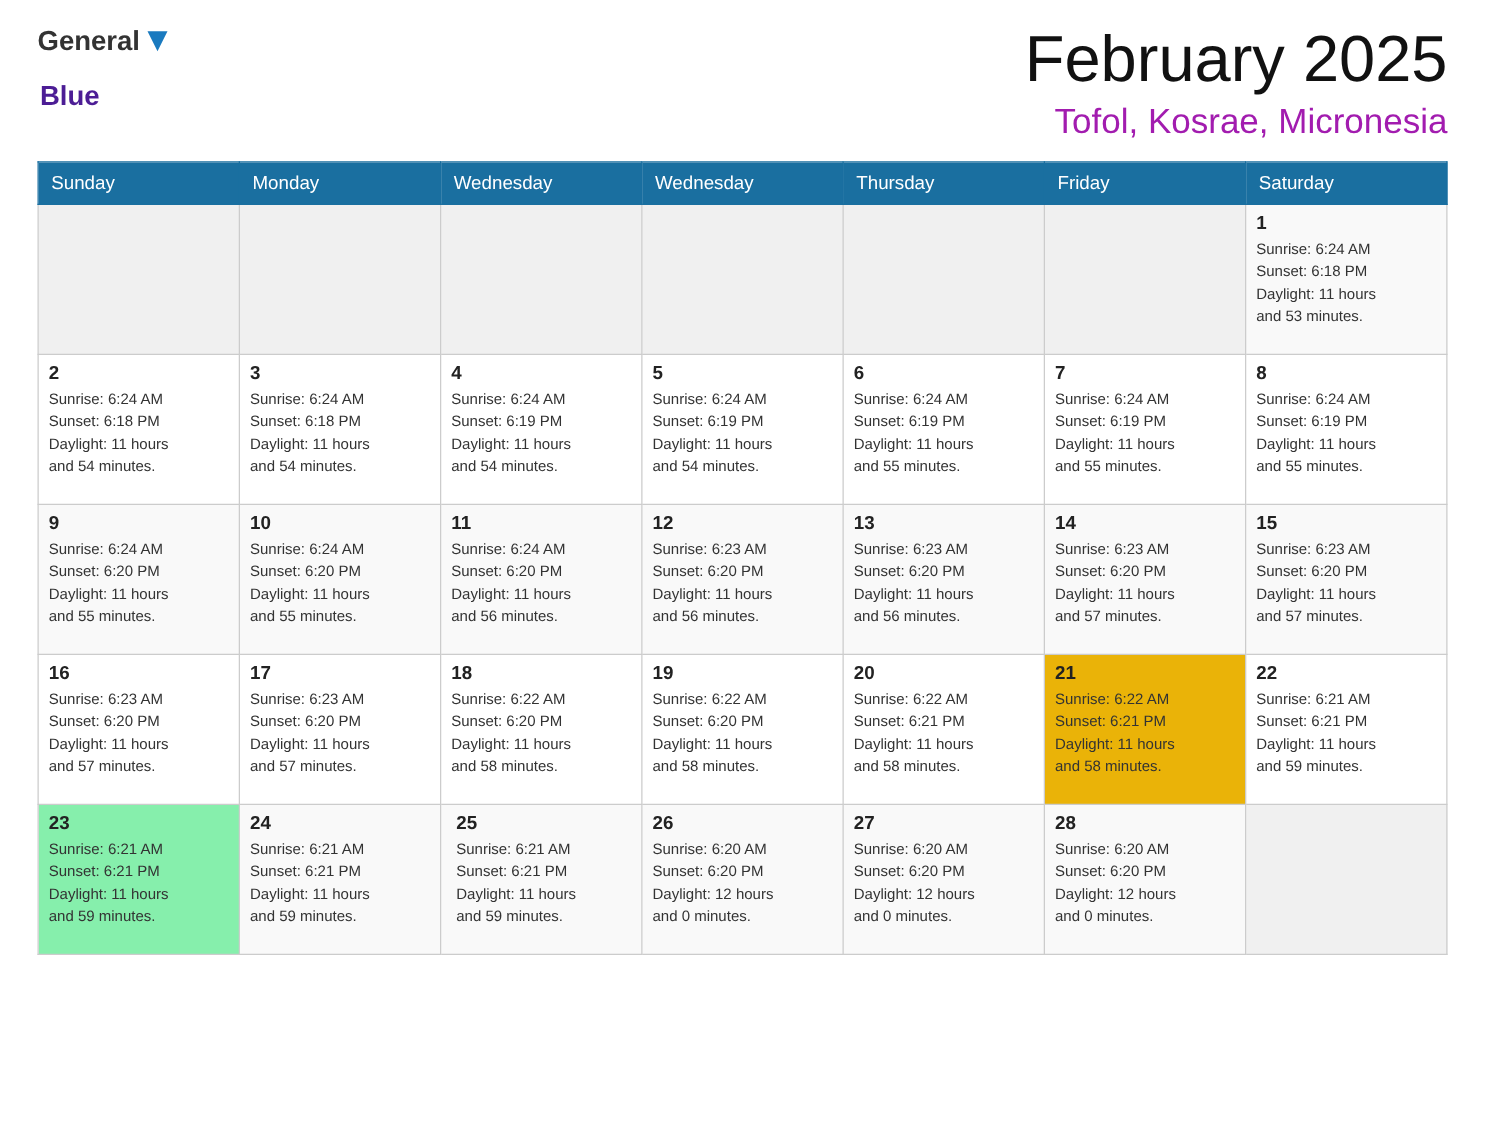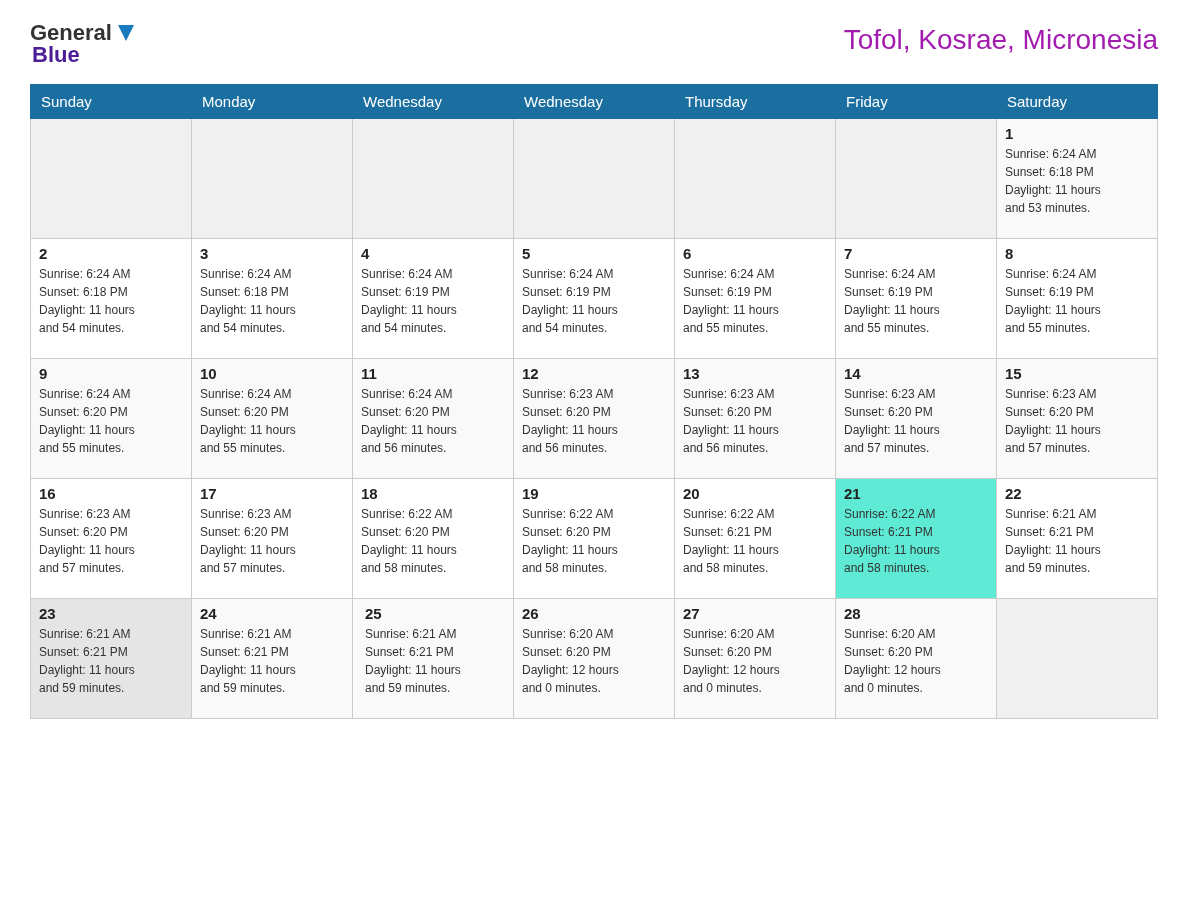--- a/index.html
+++ b/index.html
@@ -71,40 +71,42 @@
       color: #333;
       line-height: 1.5;
     }
     .empty-cell {
       background: #f0f0f0 !important;
     }
     
     .logo-container {
       display: flex;
       flex-direction: column;
+      gap: 22px;
     }
     .logo-top {
       display: flex;
       align-items: center;
     }
   </style>
 </head>
 <body>
 
 <div class="header">
   <div class="logo-container">
     <div class="logo-top">
       <span style="font-size:22px;font-weight:bold;color:#333;">General</span>
       <svg width="24" height="24" viewBox="0 0 24 24" style="margin-left:2px;">
         <polygon points="4,4 20,4 12,20" fill="#1a7abf"></polygon>
       </svg>
     </div>
     <div style="font-size:22px;font-weight:bold;color:#4c1d95;margin-top:-4px;margin-left:2px;">Blue</div>
   </div>
   <div class="title-block">
+    <div class="calendar-title">February 2025</div>
     <div class="calendar-subtitle">Tofol, Kosrae, Micronesia</div>
   </div>
 </div>
 
 <table class="calendar-table">
   <thead>
     <tr>
     <th>Sunday</th>
         <th>Monday</th>
         <th>Wednesday</th>
@@ -261,37 +263,37 @@
 Daylight: 11 hours
 and 58 minutes.</div>
         </td>
         <td style="background: rgb(255, 255, 255);">
           <span class="day-number">20</span>
           <div class="day-info" style="white-space: pre-line;">Sunrise: 6:22 AM
 Sunset: 6:21 PM
 Daylight: 11 hours
 and 58 minutes.</div>
         </td>
-        <td style="background: #5eead4;">
+        <td style="background: #eab308;">
           <span class="day-number">21</span>
           <div class="day-info" style="white-space: pre-line;">Sunrise: 6:22 AM
 Sunset: 6:21 PM
 Daylight: 11 hours
 and 58 minutes.</div>
         </td>
         <td style="background: rgb(255, 255, 255);">
           <span class="day-number">22</span>
           <div class="day-info" style="white-space: pre-line;">Sunrise: 6:21 AM
 Sunset: 6:21 PM
 Daylight: 11 hours
 and 59 minutes.</div>
         </td>
       </tr>
       <tr>
-        <td style="background: #e5e5e5;">
+        <td style="background: #86efac;">
           <span class="day-number">23</span>
           <div class="day-info" style="white-space: pre-line;">Sunrise: 6:21 AM
 Sunset: 6:21 PM
 Daylight: 11 hours
 and 59 minutes.</div>
         </td>
         <td style="background: rgb(249, 249, 249);">
           <span class="day-number">24</span>
           <div class="day-info" style="white-space: pre-line;">Sunrise: 6:21 AM
 Sunset: 6:21 PM

